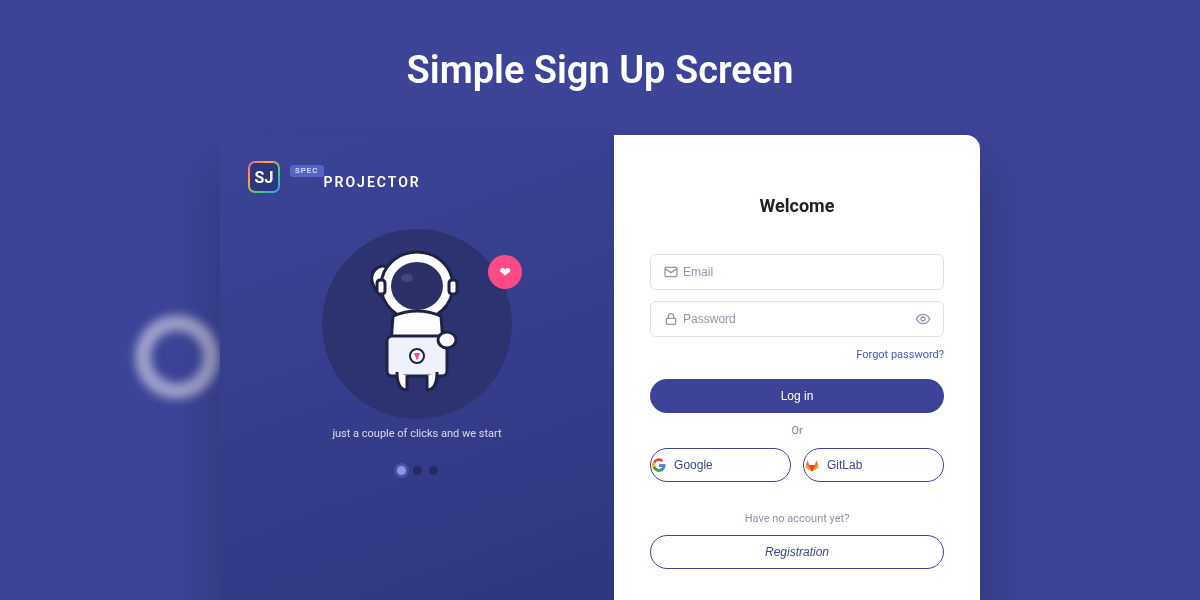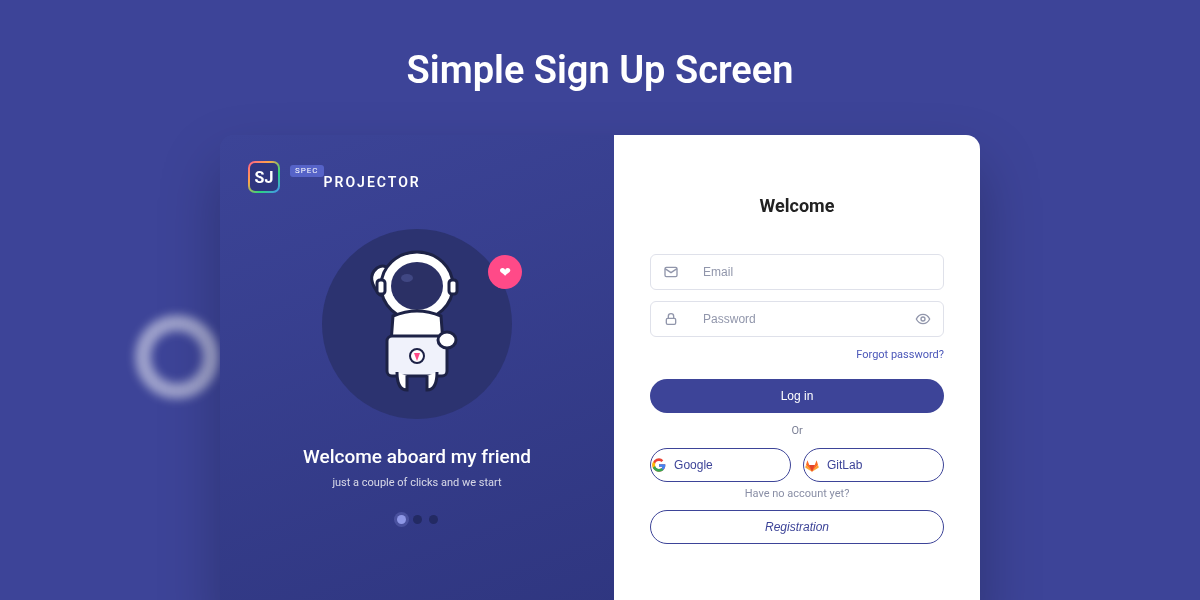--- a/index.html
+++ b/index.html
@@ -140,21 +140,21 @@
   padding: 60px 36px 0;
   display: flex;
   flex-direction: column;
   align-items: center;
 }
 .form-title { color: #222; font-size: 18px; font-weight: 700; margin-bottom: 38px; }
 .field {
   width: 100%;
   display: flex;
   align-items: center;
-  gap: 24px;
+  gap: 4px;
   border: 1px solid #dfe1ea;
   border-radius: 6px;
   padding: 9px 12px;
   margin-bottom: 11px;
   font-size: 12px;
   color: #9196ab;
 }
 .field input {
   flex: 1;
   border: none;
@@ -190,21 +190,21 @@
   align-items: center;
   gap: 7px;
   background: #fff;
   color: #3d4498;
   border: 1px solid #3d4498;
   border-radius: 20px;
   padding: 8px 0;
   font-size: 12px;
   cursor: pointer;
 }
-.noacct { font-size: 11px; color: #8a8fa6; margin-top: 5px; margin-bottom: 10px; }
+.noacct { font-size: 11px; color: #8a8fa6; margin-top: 30px; margin-bottom: 10px; }
 .btn-register {
   width: 100%;
   background: #fff;
   color: #3d4498;
   border: 1px solid #3d4498;
   border-radius: 20px;
   padding: 9px 0;
   font-size: 12px;
   cursor: pointer;
   font-style: italic;
@@ -248,21 +248,20 @@
         <path d="M70 121 L67 113 L73 113 Z M70 111 Q70 107 70 107" fill="#ff4a88"></path>
 
         <path d="M50 132 Q50 150 60 150 L60 136" fill="#fff" stroke="#1d2246" stroke-width="3"></path>
         <path d="M90 132 Q90 150 80 150 L80 136" fill="#fff" stroke="#1d2246" stroke-width="3"></path>
 
         <ellipse cx="100" cy="100" rx="9" ry="8" fill="#fff" stroke="#1d2246" stroke-width="3"></ellipse>
       </svg>
       <div class="heart-bubble">❤</div>
     </div>
 
-    <div class="welcome-text">Welcome aboard my friend</div>
     <div class="subtitle-text">just a couple of clicks and we start</div>
 
     <div class="dots">
       <span class="dot active"></span>
       <span class="dot"></span>
       <span class="dot"></span>
     </div>
   </div>
 
   <div class="panel-right">

